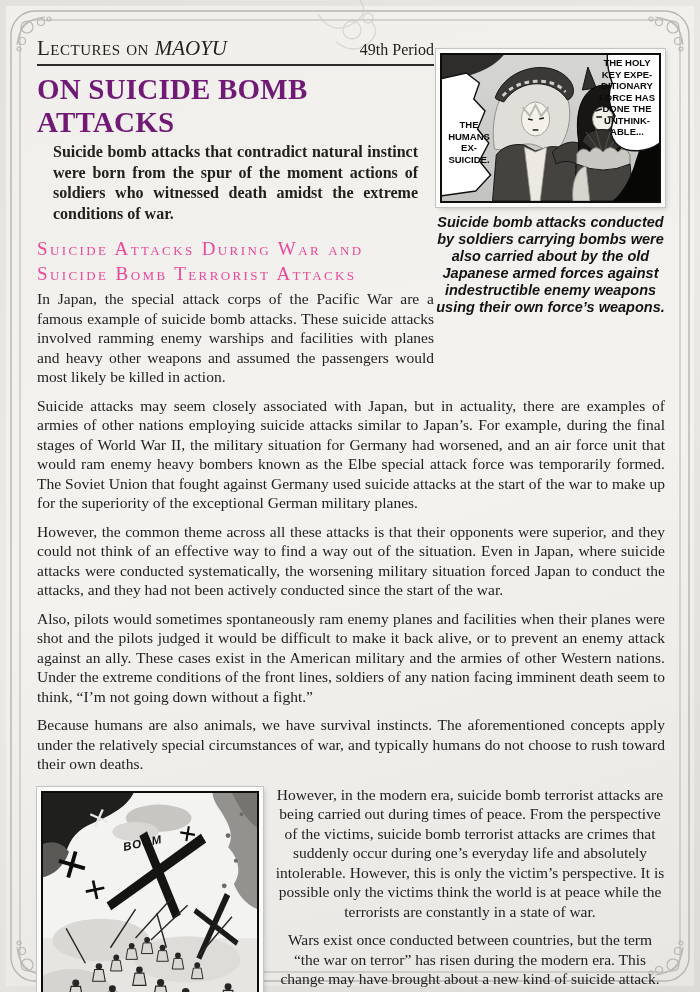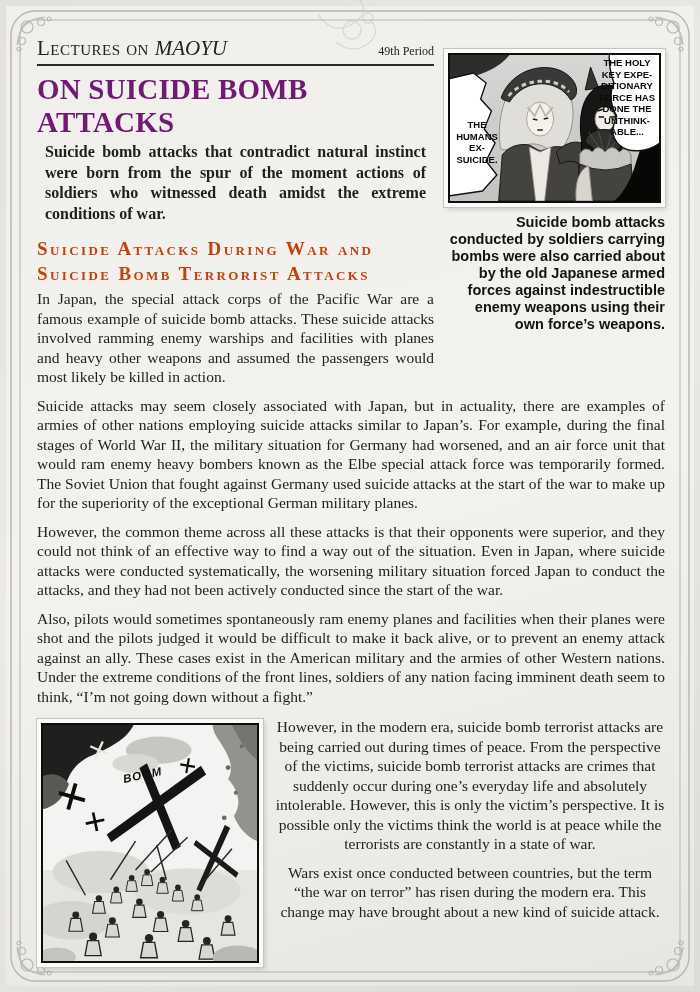--- a/index.html
+++ b/index.html
@@ -10,49 +10,49 @@
   }
   .page-surface{position:absolute;inset:6px;background:linear-gradient(165deg,#f0efec 0%,#f3f2ef 50%,#e7e6e3 100%);}
   .frame-svg{position:absolute;inset:0;pointer-events:none;}
   .content{position:absolute;left:37px;right:35px;top:36px;}
 
   
   .kicker-row{display:flex;justify-content:space-between;align-items:baseline;
     border-bottom:2px solid #2c2b29;padding-bottom:3px;width:397px;}
   .kicker{font-variant:small-caps;font-size:21px;letter-spacing:.5px;color:#23221f;}
   .kicker .series-name{font-variant:normal;text-transform:uppercase;font-style:italic;letter-spacing:0;}
-  .period{font-size:12px;color:#23221f;}
-
-  .top-row{display:flex;gap:10px;}
+  .period{font-size:16px;color:#23221f;}
+
+  .top-row{display:flex;gap:2px;}
   .col-left{width:397px;flex:none;}
   .col-right{flex:1;padding-top:13px;}
 
   h1.article-title{font-size:29px;font-weight:bold;margin:7px 0 3px;letter-spacing:.2px;color:#701a75;}
-  .lede{font-weight:bold;font-size:16px;line-height:20.5px;margin:0 8px 9px;color:#21201c;text-align:justify;}
-  .section-heading{font-variant:small-caps;font-weight:700;font-size:19px;letter-spacing:2.4px;
-    line-height:25px;margin:12px 0 3px;color:#c2410c;}
+  .lede{font-weight:bold;font-size:16px;line-height:20.5px;margin:0 16px 9px;color:#21201c;text-align:justify;}
+  .section-heading{font-variant:small-caps;font-weight:400;font-size:19px;letter-spacing:2.4px;
+    line-height:25px;margin:12px 0 3px;color:#ec4899;}
   .body-p{font-size:15.5px;line-height:19.5px;margin:0 0 9px;text-align:justify;color:#232220;}
   .ragged{text-align:center;}
 
   
   figure{margin:0;}
   .photo{background:#fbfbfa;padding:4px;box-shadow:0 0 0 1px #c6c4c0,1.5px 2px 5px rgba(0,0,0,.18);}
   .panel{position:relative;border:2.5px solid #0d0d0c;overflow:hidden;background:#cfcfcd;}
   .panel svg{display:block;width:100%;height:100%;}
   .panel-top{height:146px;}
   .panel-bottom{height:236px;}
 
   .bubble{position:absolute;font-family:"Liberation Sans",sans-serif;font-weight:bold;
     font-size:9.5px;line-height:1.22;text-align:center;white-space:pre-line;color:#0a0a0a;letter-spacing:0;}
   .bubble-left{left:0;top:64px;width:54px;}
   .bubble-right{right:2px;top:2px;width:60px;}
 
   .fig-caption{font-family:"Liberation Sans",sans-serif;font-weight:bold;font-size:14.5px;
     line-height:17px;color:#141312;margin-top:7px;}
-  .caption-top{text-align:right;}
+  .caption-top{text-align:center;font-style:italic;}
 
   .bottom-row{display:flex;gap:12px;margin-top:1px;}
   .bottom-left{width:226px;flex:none;padding-top:4px;}
   .bottom-right{flex:1;padding-top:2px;}
 
   
   .crowd circle{fill:#262523;}
   .crowd path{fill:#d9d7d2;stroke:#262523;stroke-width:1;}
 </style>
 </head>
@@ -179,20 +179,21 @@
 ABLE...</div>
         </div>
       </figure>
       <figcaption class="fig-caption caption-top">Suicide bomb attacks conducted by soldiers carrying bombs were also carried about by the old Japanese armed forces against indestructible enemy weapons using their own force’s weapons.</figcaption>
     </div>
   </div>
 
   <p class="body-p">Suicide attacks may seem closely associated with Japan, but in actuality, there are examples of armies of other nations employing suicide attacks similar to Japan’s. For example, during the final stages of World War II, the military situation for Germany had worsened, and an air force unit that would ram enemy heavy bombers known as the Elbe special attack force was temporarily formed. The Soviet Union that fought against Germany used suicide attacks at the start of the war to make up for the superiority of the exceptional German military planes.</p>
   <p class="body-p">However, the common theme across all these attacks is that their opponents were superior, and they could not think of an effective way to find a way out of the situation. Even in Japan, where suicide attacks were conducted systematically, the worsening military situation forced Japan to conduct the attacks, and they had not been actively conducted since the start of the war.</p>
   <p class="body-p">Also, pilots would sometimes spontaneously ram enemy planes and facilities when their planes were shot and the pilots judged it would be difficult to make it back alive, or to prevent an enemy attack against an ally. These cases exist in the American military and the armies of other Western nations. Under the extreme conditions of the front lines, soldiers of any nation facing imminent death seem to think, “I’m not going down without a fight.”</p>
+  <p class="body-p">Because humans are also animals, we have survival instincts. The aforementioned concepts apply under the relatively special circumstances of war, and typically humans do not choose to rush toward their own deaths.</p>
 
   <div class="bottom-row">
     <div class="bottom-left">
       <figure class="photo">
         <div class="panel panel-bottom">
           <svg viewBox="0 0 222 244" preserveAspectRatio="none">
             <rect width="222" height="244" fill="#f3f3f1"></rect>
             <rect y="150" width="222" height="94" fill="#e6e5e1"></rect>
             <ellipse cx="60" cy="152" rx="50" ry="22" fill="#d9d8d4"></ellipse>
             <ellipse cx="150" cy="172" rx="55" ry="24" fill="#dedcd8"></ellipse>

